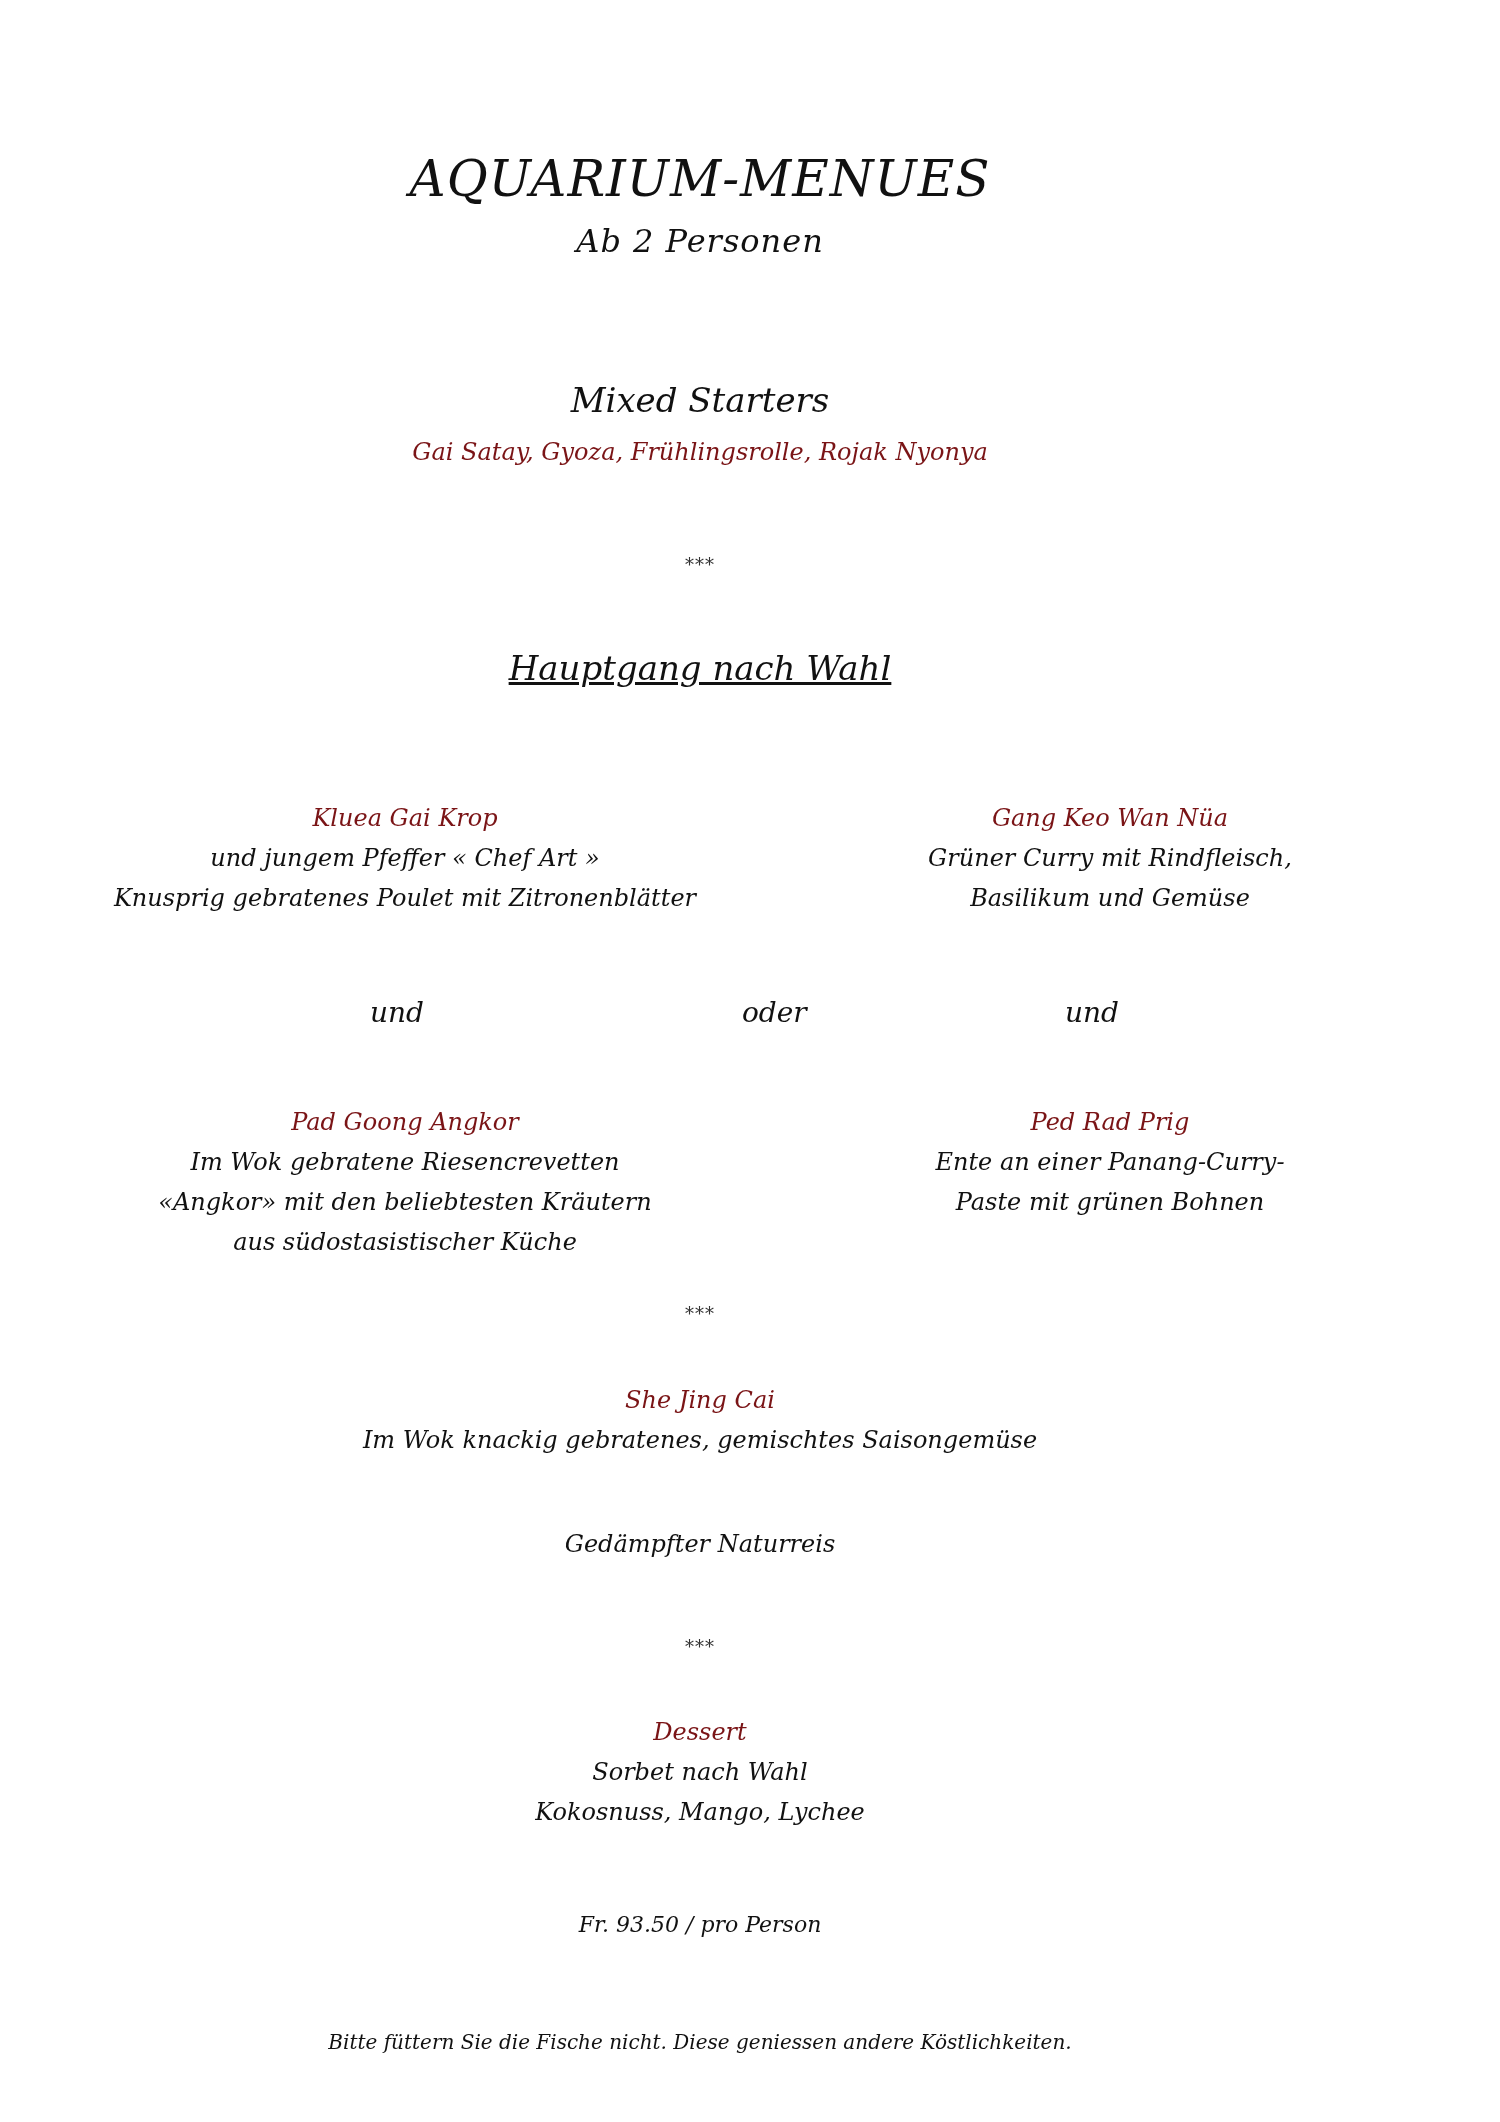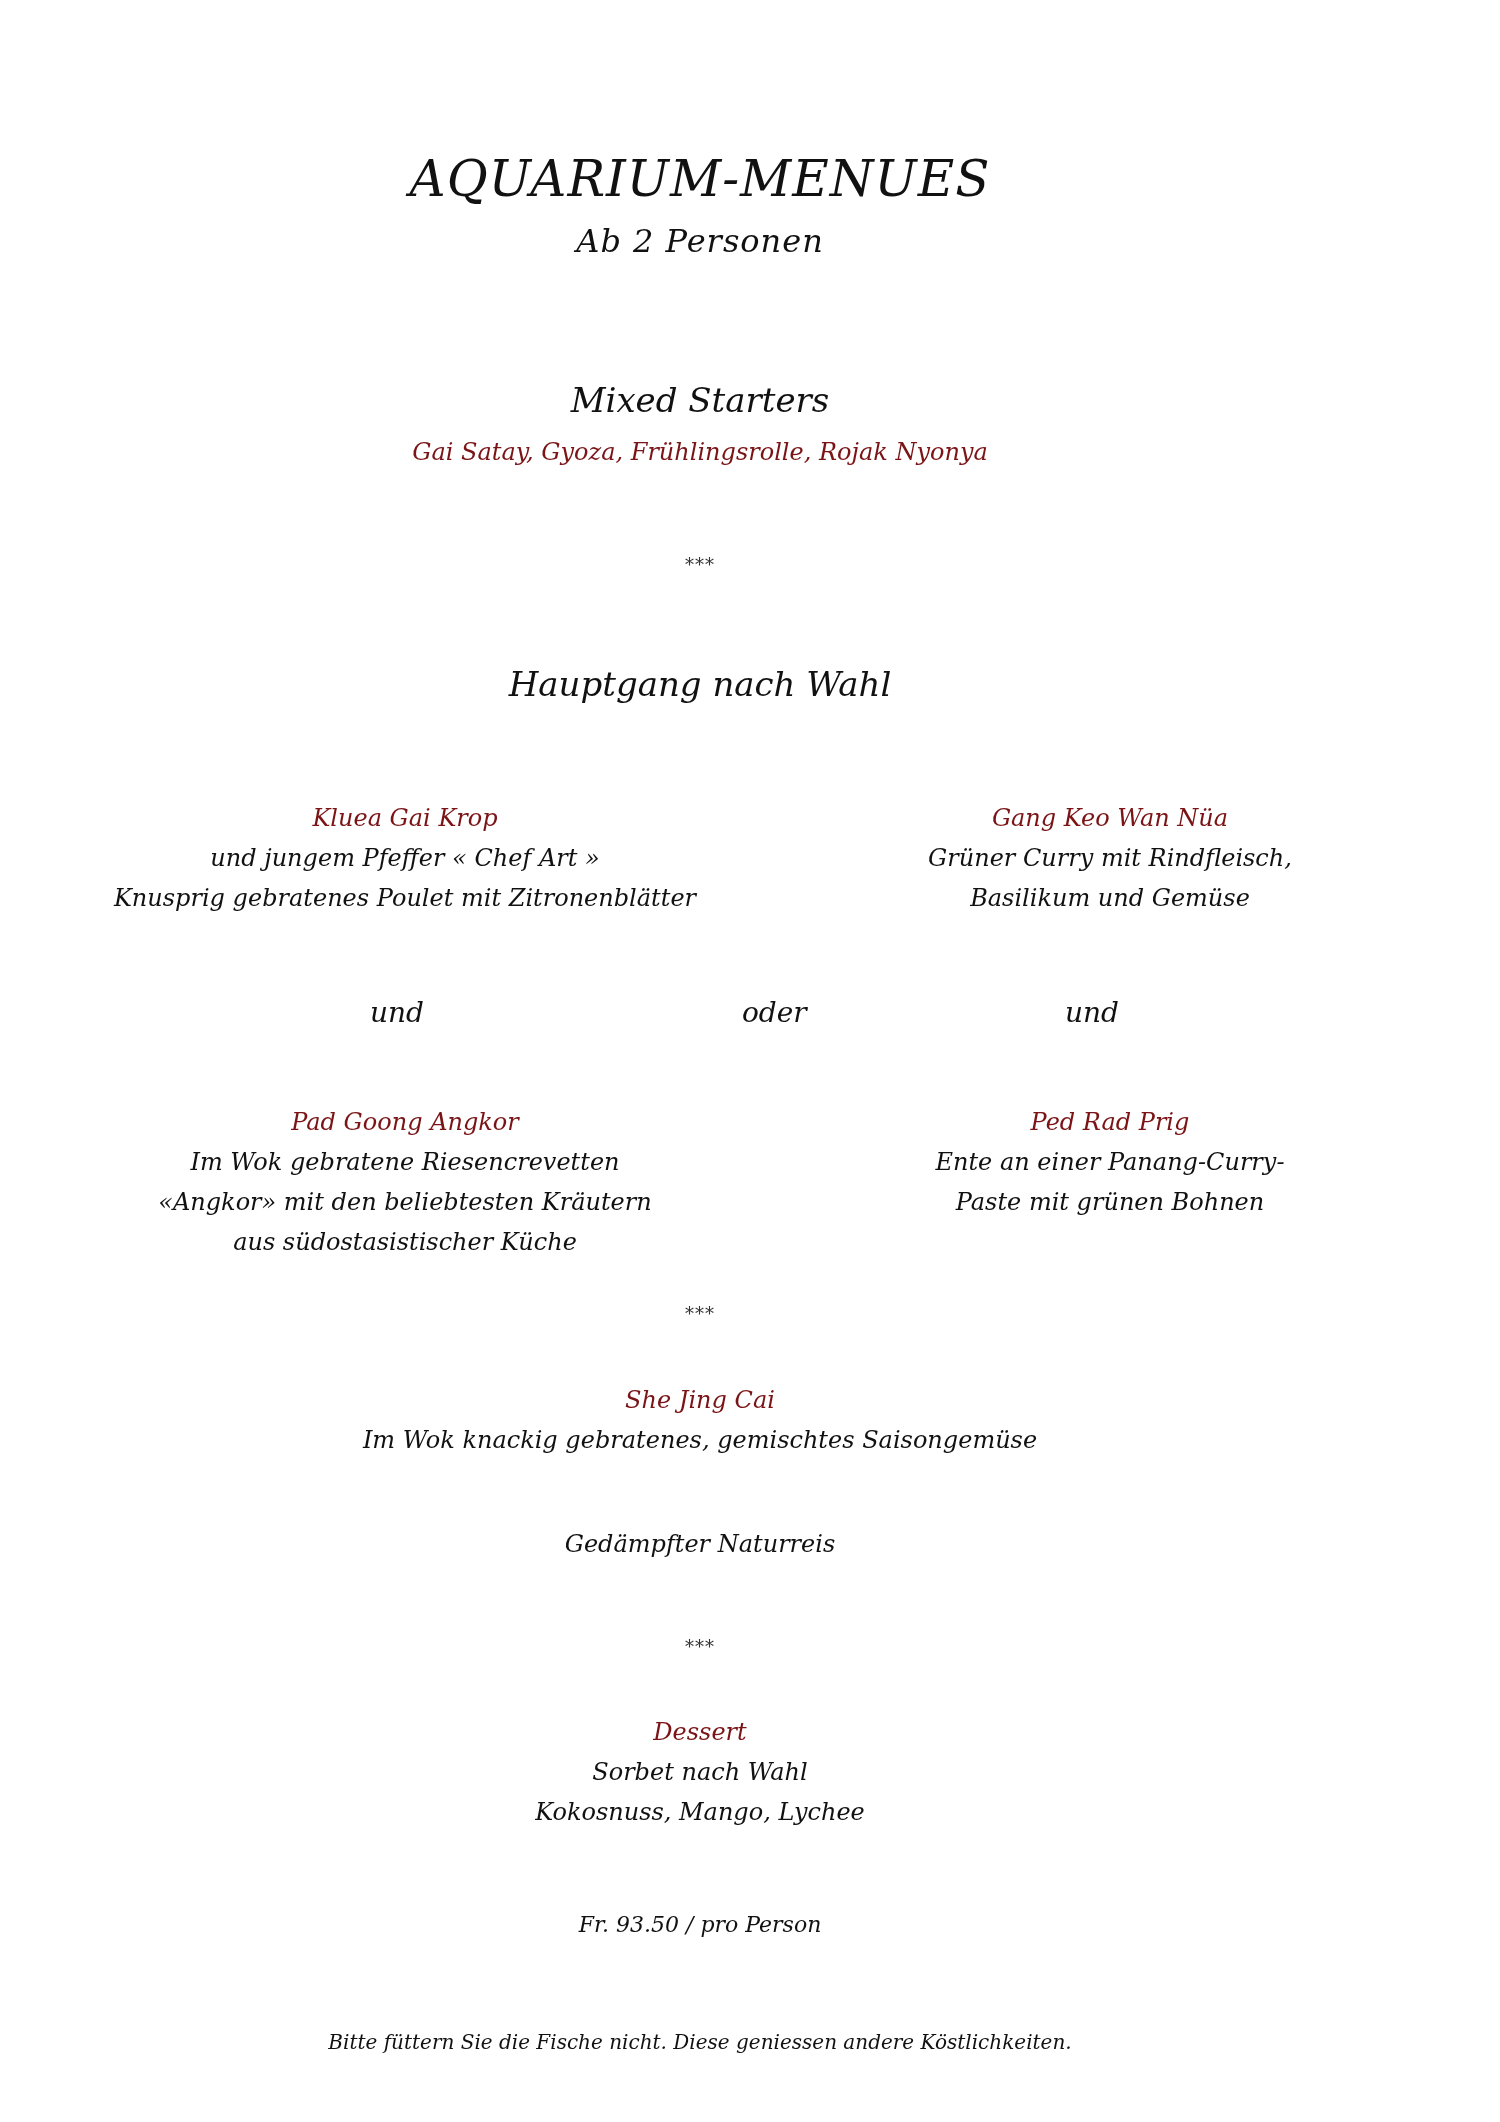--- a/index.html
+++ b/index.html
@@ -72,21 +72,21 @@
 <body>
 
 <div class="abs center title">AQUARIUM-MENUES</div>
 <div class="abs center subtitle">Ab 2 Personen</div>
 
 <div class="abs center section-head" style="top:380px;">Mixed Starters</div>
 <div class="abs center body-text accent" style="top:432px;">Gai Satay, Gyoza, Frühlingsrolle, Rojak Nyonya</div>
 
 <div class="abs center sep" style="top:554px;">***</div>
 
-<div class="abs center section-head" style="top:664px;">Hauptgang nach Wahl</div>
+<div class="abs center section-head" style="top:648px;text-decoration:underline;">Hauptgang nach Wahl</div>
 
 <div class="abs col-left body-text" style="top:798px;">
   <div class="accent">Kluea Gai Krop</div>
   <div>und jungem Pfeffer « Chef Art »</div>
   <div>Knusprig gebratenes Poulet mit Zitronenblätter</div>
 </div>
 
 <div class="abs col-right body-text" style="top:798px;">
   <div class="accent">Gang Keo Wan Nüa</div>
   <div>Grüner Curry mit Rindfleisch,</div>

